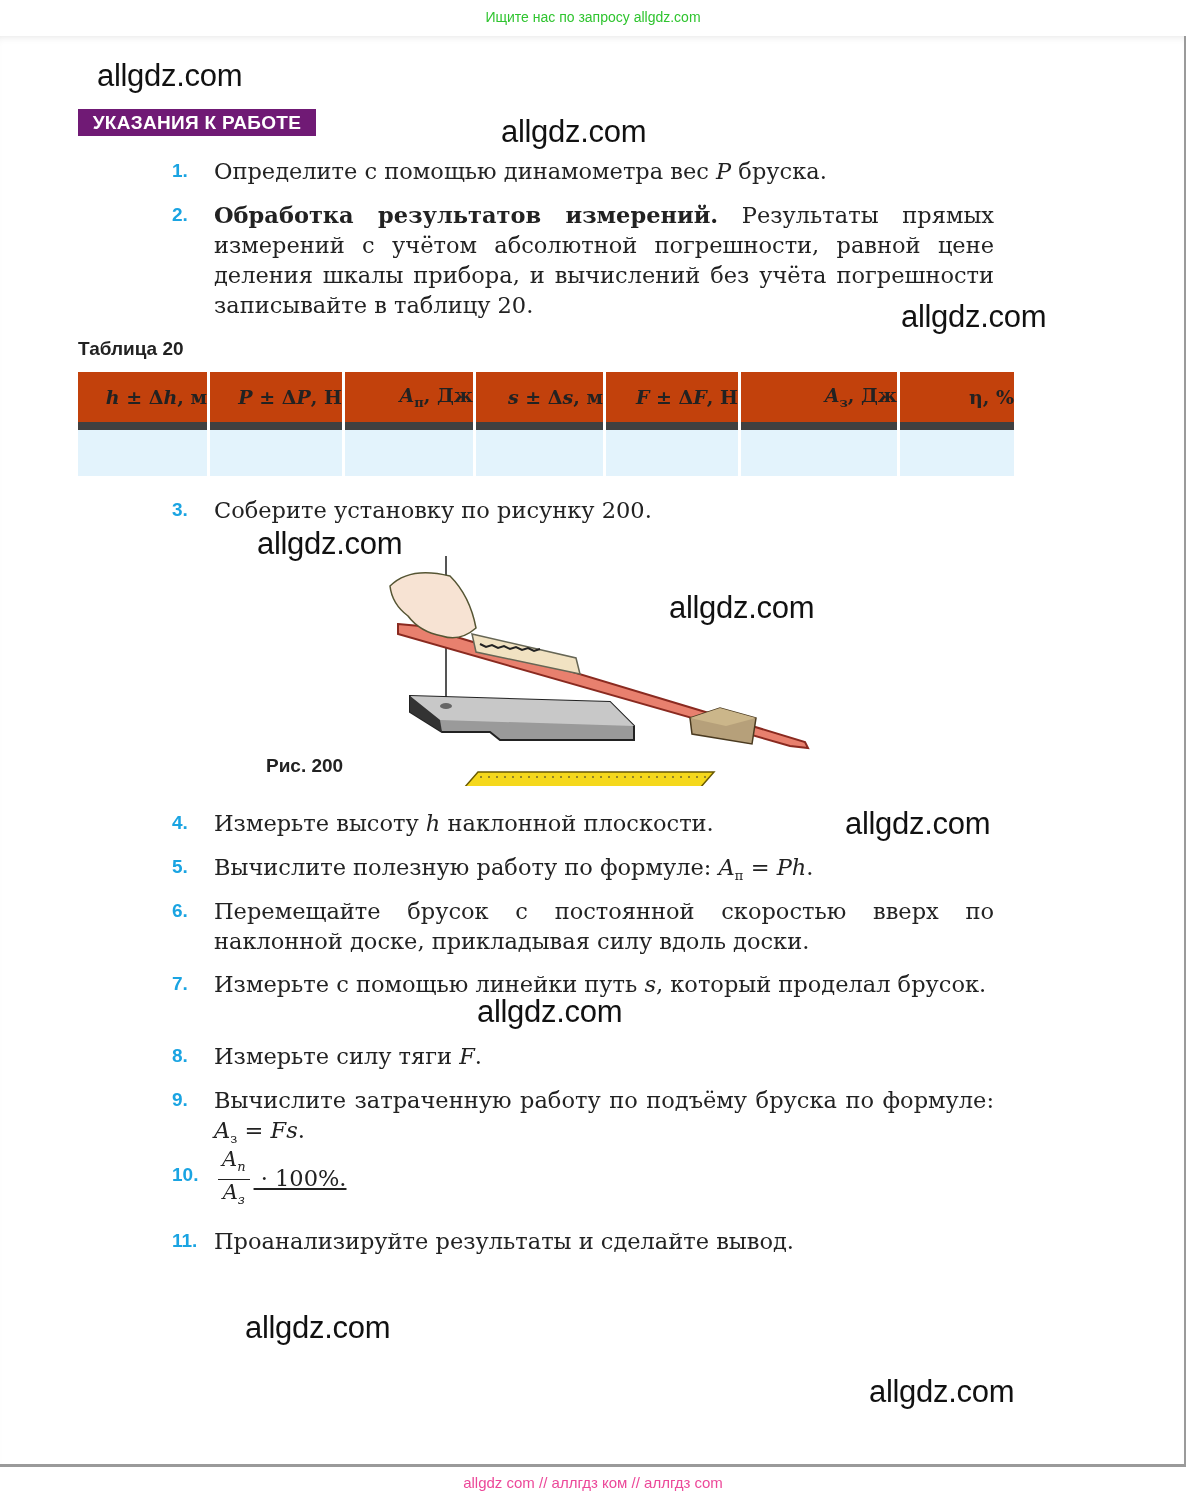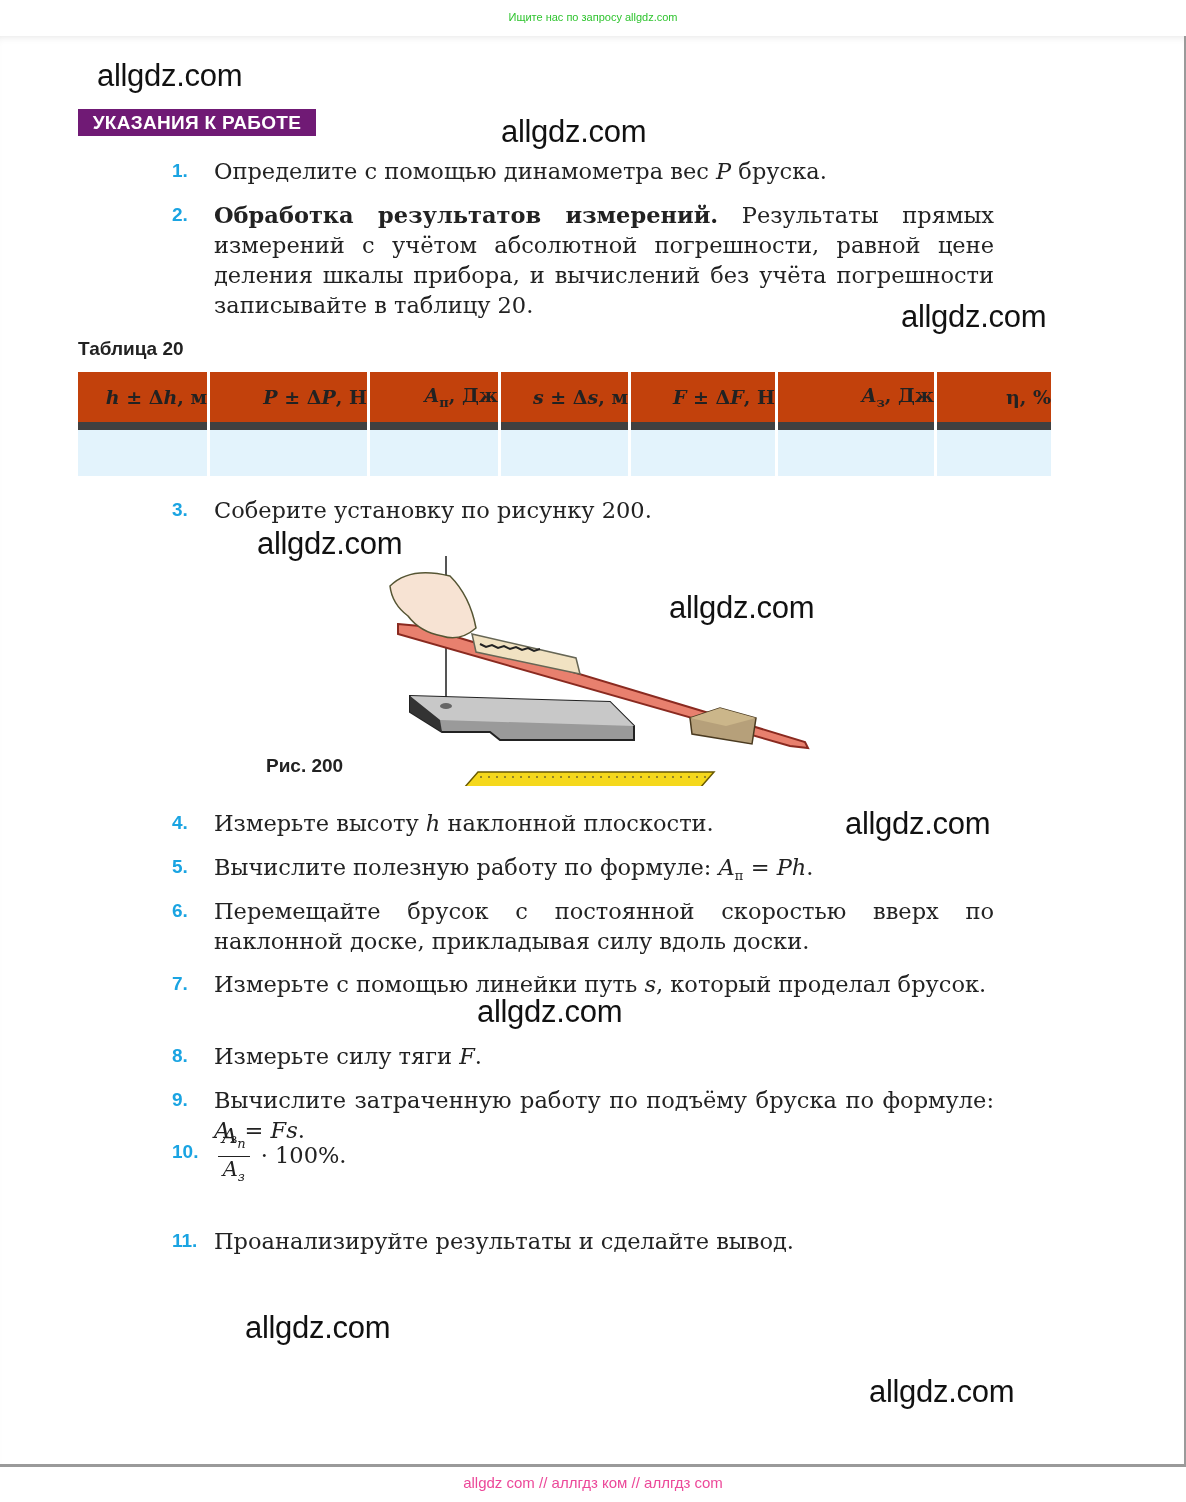--- a/index.html
+++ b/index.html
@@ -1,17 +1,17 @@
 <!DOCTYPE html>
 <html><head>
 <meta charset="utf-8">
 <style>
   html, body { margin: 0; padding: 0; background: #ffffff; }
   body { width: 1186px; height: 1502px; position: relative; overflow: hidden; font-family: "DejaVu Serif", serif; }
-  .top-banner { position: absolute; left: 0; top: 0; width: 1186px; height: 34px; text-align: center; font-family: "Liberation Sans", sans-serif; font-size: 11px; color: #2fc42f; line-height: 34px; }
+  .top-banner { position: absolute; left: 0; top: 0; width: 1186px; height: 34px; text-align: center; font-family: "Liberation Sans", sans-serif; font-size: 14px; color: #2fc42f; line-height: 34px; }
   .page { position: absolute; left: 0; top: 36px; width: 1184px; height: 1428px; background: #fff; border-right: 3px solid #9a9a9a; border-bottom: 3px solid #9a9a9a; box-shadow: inset 0 6px 8px -6px rgba(0,0,0,0.12); }
   .watermark { position: absolute; font-family: "Liberation Sans", sans-serif; font-size: 31px; color: #111; letter-spacing: -0.3px; white-space: nowrap; }
   .section-badge { position: absolute; left: 78px; top: 73px; width: 238px; height: 27px; background: #701a75; color: #fff; font-family: "Liberation Sans", sans-serif; font-weight: bold; font-size: 19px; line-height: 27px; text-align: center; letter-spacing: 0.3px; }
   .step { position: absolute; left: 172px; width: 822px; font-family: "DejaVu Serif", serif; font-size: 22.5px; color: #222; line-height: 30px; text-align: justify; }
   .step .num { position: absolute; left: 0; top: 0; color: #1aa4e2; font-family: "Liberation Sans", sans-serif; font-weight: bold; font-size: 19px; }
   .step .txt { display: block; margin-left: 42px; }
   .step b { font-weight: bold; }
   .it { font-style: italic; }
   sub.s { font-size: 13px; vertical-align: -5px; }
   .table-caption { position: absolute; left: 78px; top: 302px; font-family: "Liberation Sans", sans-serif; font-weight: bold; font-size: 19px; color: #222; }
@@ -53,24 +53,24 @@
     <span class="num">2.</span>
     <span class="txt"><b>Обработка результатов измерений.</b><span> Результаты прямых измерений с учётом абсолютной погрешности, равной цене деления шкалы прибора, и вычислений без учёта погрешности записывайте в таблицу 20.</span></span>
   </div>
 
   <div class="table-caption">Таблица 20</div>
 
   <table class="data-table">
     <thead>
       <tr>
         <th style="width:129px;"><span class="it">h</span><span> ± Δ</span><span class="it">h</span><span>, м</span></th>
-        <th style="width:157px;"><span class="it">P</span><span> ± Δ</span><span class="it">P</span><span>, Н</span></th>
+        <th style="width:132px;"><span class="it">P</span><span> ± Δ</span><span class="it">P</span><span>, Н</span></th>
         <th style="width:128px;"><span class="it">A</span><sub class="s">п</sub><span>, Дж</span></th>
         <th style="width:127px;"><span class="it">s</span><span> ± Δ</span><span class="it">s</span><span>, м</span></th>
-        <th style="width:144px;"><span class="it">F</span><span> ± Δ</span><span class="it">F</span><span>, Н</span></th>
+        <th style="width:132px;"><span class="it">F</span><span> ± Δ</span><span class="it">F</span><span>, Н</span></th>
         <th style="width:156px;"><span class="it">A</span><sub class="s">з</sub><span>, Дж</span></th>
         <th style="width:114px;"><span>η</span><span>, %</span></th>
       </tr>
     </thead>
     <tbody>
       <tr>
         <td></td>
         <td></td>
         <td></td>
         <td></td>
@@ -133,21 +133,21 @@
   <div class="step" style="top:1005px;">
     <span class="num">8.</span>
     <span class="txt"><span>Измерьте силу тяги </span><span class="it">F</span><span>.</span></span>
   </div>
 
   <div class="step" style="top:1049px;">
     <span class="num">9.</span>
     <span class="txt"><span>Вычислите затраченную работу по подъёму бруска по формуле: </span><span class="it">A</span><sub class="s">з</sub><span> = </span><span class="it">Fs</span><span>.</span></span>
   </div>
 
-  <div class="step" style="top:1088px; line-height:56px;">
+  <div class="step" style="top:1111px; line-height:56px;text-decoration:underline;">
     <span class="num" style="top:13px; line-height:30px;">10.</span>
     <span class="txt"><span class="frac"><span class="n"><span>A</span><sub class="s">п</sub></span><span class="d"><span>A</span><sub class="s">з</sub></span></span><span> · 100%.</span></span>
   </div>
 
   <div class="step" style="top:1190px;">
     <span class="num">11.</span>
     <span class="txt">Проанализируйте результаты и сделайте вывод.</span>
   </div>
 
 </div>

